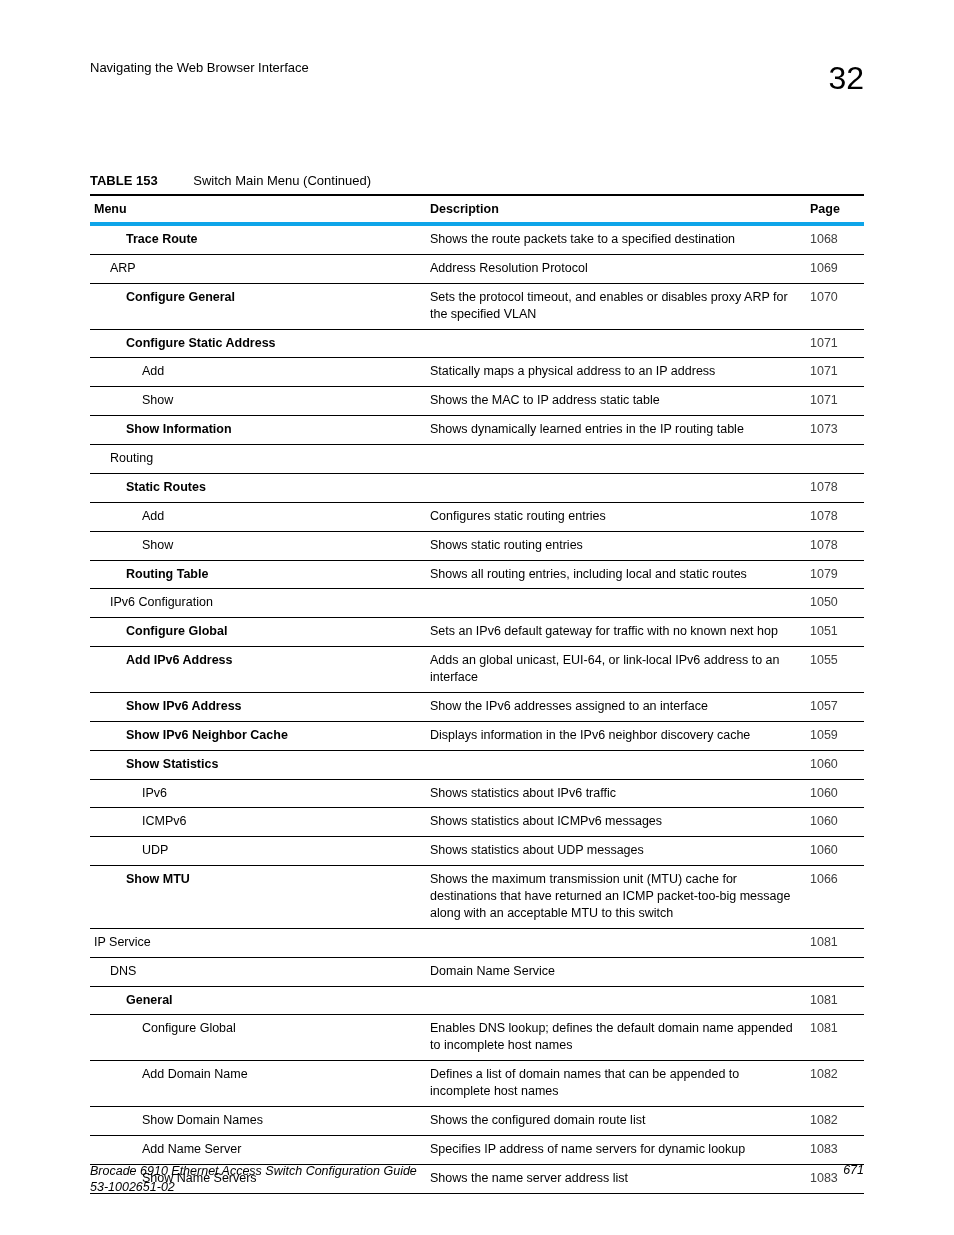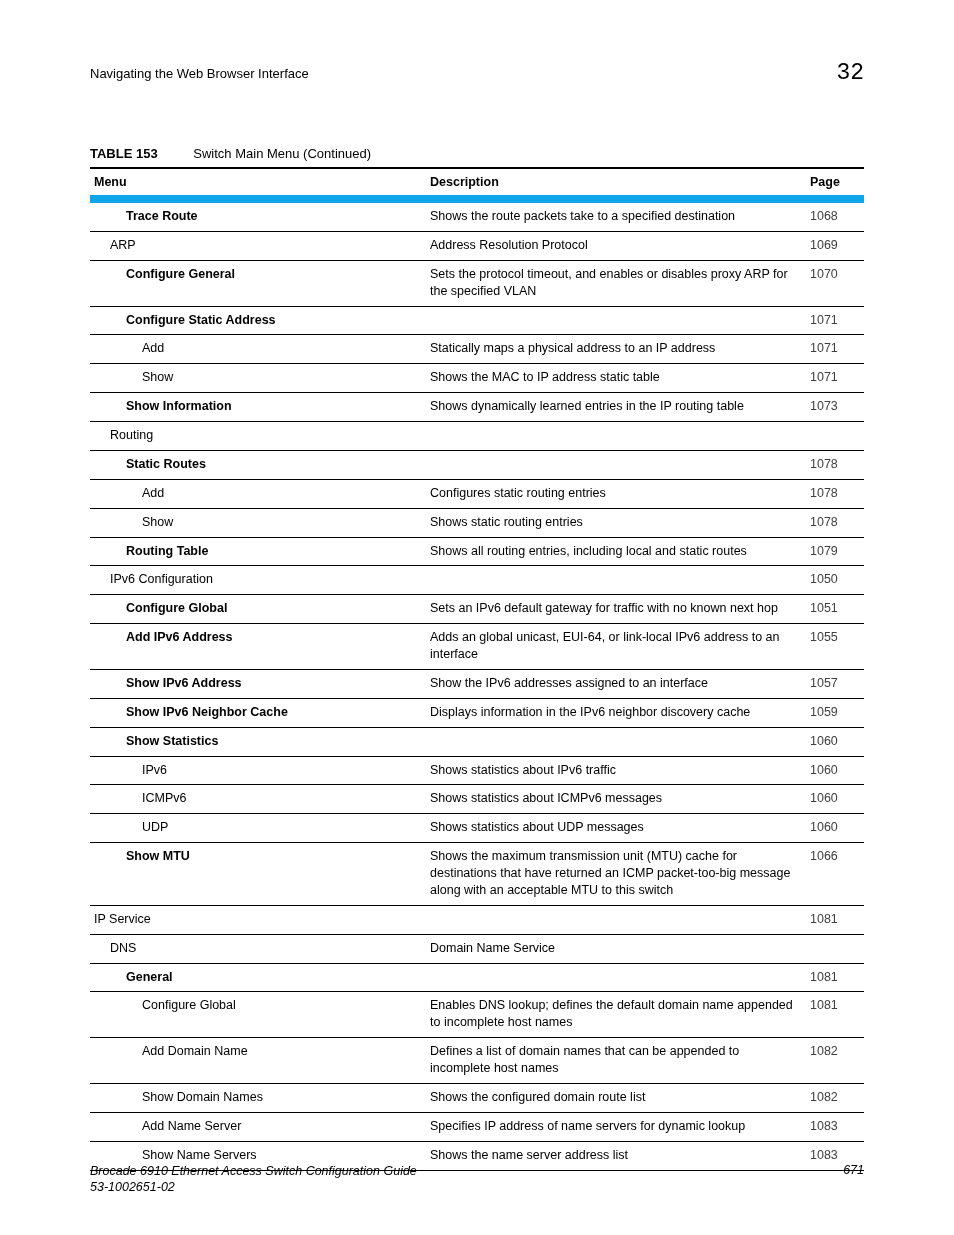--- a/index.html
+++ b/index.html
@@ -13,27 +13,27 @@
   .page {
     width: 954px;
     height: 1235px;
     position: relative;
     box-sizing: border-box;
     padding: 60px 90px 40px 90px;
   }
   .header {
     display: flex;
     justify-content: space-between;
-    align-items: center;
-    margin-bottom: 60px;
+    align-items: flex-start;
+    margin-bottom: 76px;
   }
   .header-chapter {
-    font-size: 23px;
+    font-size: 32px;
     font-weight: normal;
-    font-family: Liberation Mono, monospace;
+    font-family: Liberation Sans, sans-serif;
   }
   .table-caption {
     padding-bottom: 6px;
     border-bottom: 2px solid #000;
   }
   .table-caption .tnum {
     font-weight: bold;
     font-size: 13px;
     margin-right: 32px;
   }
@@ -42,21 +42,21 @@
   }
   table {
     width: 100%;
     border-collapse: collapse;
     font-size: 12.5px;
   }
   th {
     text-align: left;
     font-weight: bold;
     padding: 6px 4px;
-    border-bottom: 8px solid #0ea5e9;
+    border-bottom: 4px solid #0ea5e9;
     vertical-align: top;
   }
   td {
     padding: 5px 4px 6px 4px;
     border-bottom: 1px solid #000;
     vertical-align: top;
     line-height: 1.35;
   }
   .col-menu { width: 280px; }
   .col-desc { width: auto; }

